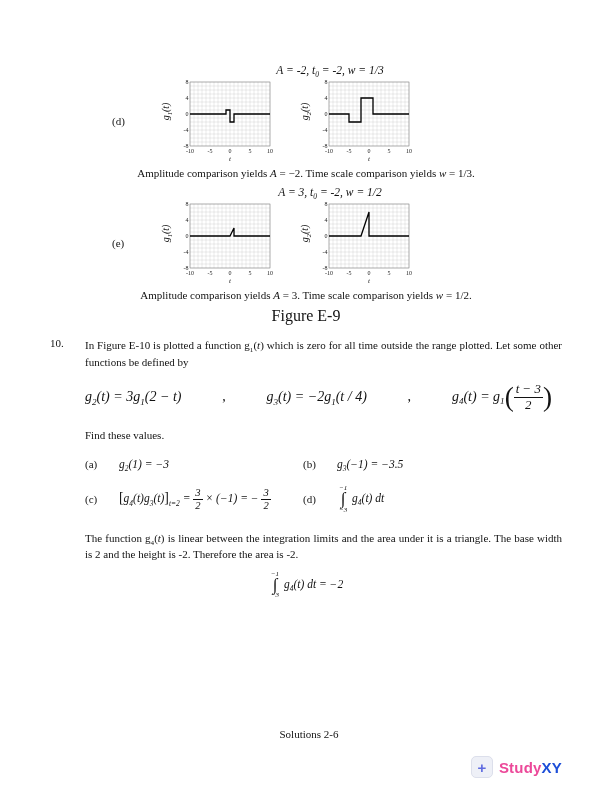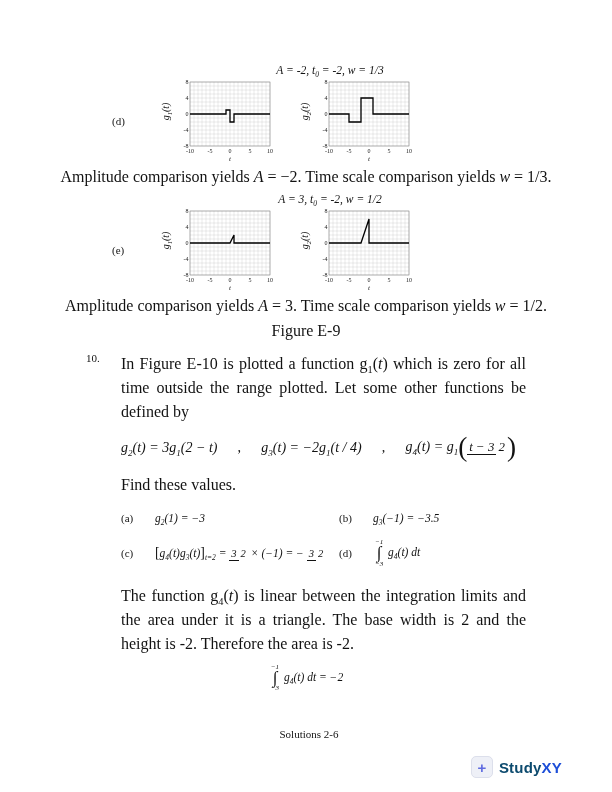--- a/index.html
+++ b/index.html
@@ -19,61 +19,61 @@
 
   .plots-row{display:flex;align-items:center;margin-left:112px;margin-top:3px}
   .part-label{font-size:11px;width:30px;flex:0 0 30px}
   .plotunit{position:relative;margin-left:34px}
   .ylab{
     position:absolute;left:-30px;top:26px;width:40px;height:13px;text-align:center;
     transform:rotate(-90deg);font-size:10px;font-style:italic;white-space:nowrap;
   }
   svg.plotsvg{width:105px;height:84px;display:block;font-family:"Liberation Serif","DejaVu Serif",serif}
 
-  .item{display:flex;margin-top:12px;padding:0 86px}
+  .item{display:flex;margin-top:12px;padding:0 50px}
   .inum{width:35px;flex:0 0 35px;font-size:11px}
   .ibody{flex:1}
-  .prose{font-size:16px;line-height:1.5;color:#121212}
+  .prose{font-size:11px;line-height:1.5;color:#121212}
   .just{text-align:justify}
 
   .defs{display:flex;justify-content:space-between;align-items:center;margin:12px 10px 0 0;
         font-style:italic;font-size:14px}
   .defs .sep{font-style:normal}
 
   .find{margin-top:14px}
 
   .ansrow{display:flex;margin-top:15px;align-items:center}
   .anscell{display:flex;align-items:center;width:218px}
   .anscell:last-child{width:auto}
   .alab{width:34px;flex:0 0 34px;font-size:11px}
   .aexp{font-style:italic;font-size:11.5px}
 
   .para{margin-top:16px}
   .final{margin-top:8px;font-size:11.5px}
 
-  .fr{display:inline-flex;flex-direction:row;vertical-align:middle;line-height:1.15;
+  .fr{display:inline-flex;flex-direction:column;vertical-align:middle;line-height:1.15;
       font-size:0.92em;text-align:center}
   .fr .nu{border-bottom:1px solid #121212;padding:0 2px}
   .fr .de{padding:0 2px}
   .bp{font-size:1.95em;font-style:normal;vertical-align:middle;line-height:0.85}
   .br{font-size:1.2em;font-style:normal}
   .intg{display:inline-flex;flex-direction:column;align-items:center;vertical-align:middle;
         line-height:1;margin:0 2px}
   .intg .il{font-size:7px;font-style:italic}
   .intg .is{font-size:17px;line-height:0.85;font-style:normal}
 
   .footer{position:absolute;left:6px;right:0;bottom:52px;text-align:center;font-size:11px}
 
   .brand{position:absolute;right:50px;bottom:14px;display:flex;align-items:center;gap:6px;
          font-family:"Liberation Sans","DejaVu Sans",sans-serif}
   .plusbox{width:20px;height:20px;border-radius:5px;background:#eef0f7;border:1px solid #dcdfeb;
            display:flex;align-items:center;justify-content:center;color:#5f6be0;
            font-size:15px;font-weight:600;line-height:1}
   .bname{font-size:15px;font-weight:700;letter-spacing:0.2px}
-  .b1{color:#0c4a6e}
+  .b1{color:#ec4899}
   .b2{color:#1d4ed8}
 </style>
 </head>
 <body>
 
 <div class="page">
 
   <div class="mathline param">A = -2, t<sub>0</sub> = -2, w = 1/3</div>
 
   <div class="plots-row">

